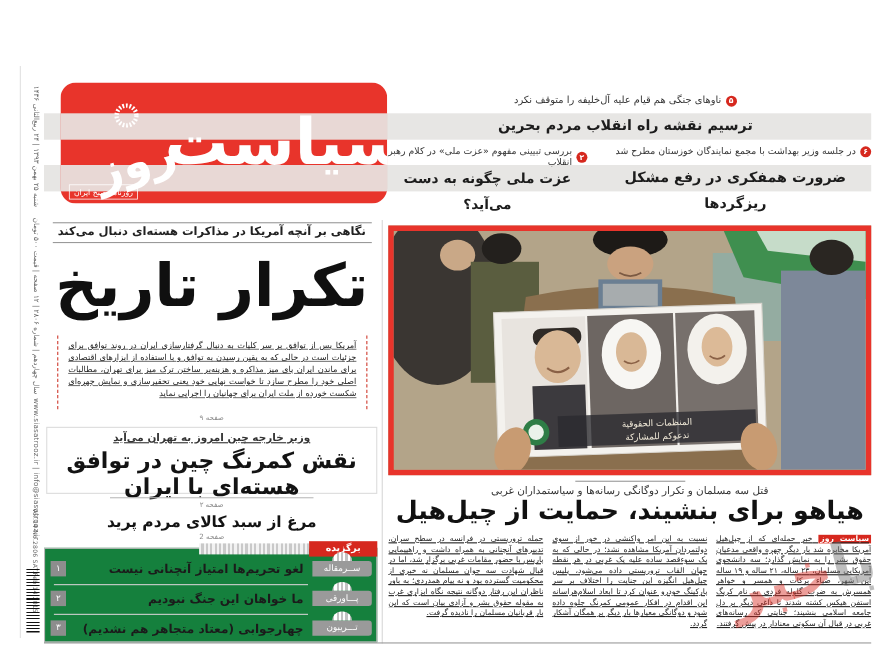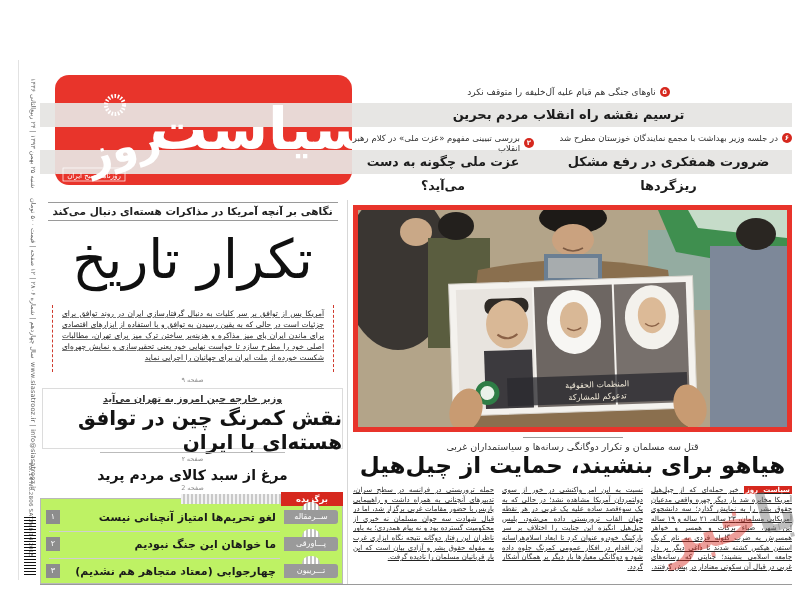--- a/index.html
+++ b/index.html
@@ -29,33 +29,33 @@
     background:#d6281e; color:#fff; font-size:7px; line-height:10px; text-align:center;
     margin-left:4px; flex:0 0 auto; font-weight:bold; }
   .strip-headline { z-index:3; font-weight:bold; font-size:13px; color:#1c1c1c;
     text-align:center; line-height:24px; }
 
   
   .vdivider { left:347px; top:200px; width:1px; height:385px; background:#d7d7d7; }
   .hrule { height:1px; background:#9a9a9a; }
   .story-kicker { font-size:10.5px; font-weight:bold; color:#222; text-align:center; }
   .kicker-underline { text-decoration:underline; text-decoration-thickness:.5px; font-weight:bold; }
-  .main-headline { font-size:54px; font-weight:normal; color:#101010; text-align:center;
+  .main-headline { font-size:54px; font-weight:bold; color:#101010; text-align:center;
     letter-spacing:-1px; }
   .lead-box { border-left:1px dashed #cf3a2e; border-right:1px dashed #cf3a2e;
     padding:3px 9px; font-size:7.5px; line-height:11px; color:#222; text-align:justify;
     text-decoration:underline; text-decoration-color:#777; text-decoration-thickness:.5px; }
   .pageref { font-size:6.5px; color:#8a8a8a; text-align:center; }
   .boxed { border:1px solid #dcdcdc; }
   .h2 { font-size:20px; font-weight:bold; color:#131313; text-align:center; }
   .h3 { font-size:14px; font-weight:bold; color:#131313; text-align:center; }
   .kick2 { font-size:9px; color:#333; text-align:center; }
 
   
-  .selected { left:40px; top:498px; width:303px; height:86px; border:1px solid #b9b9b9; background:#bef264; }
+  .selected { left:40px; top:498px; width:303px; height:86px; border:1px solid #b9b9b9; background:#15803d; }
   .sel-tab { position:absolute; top:-7px; right:-1px; width:62px; height:14px; background:#d6281e;
     color:#fff; font-size:8.5px; font-weight:bold; text-align:center; line-height:14px; }
   .sel-stripes { position:absolute; top:-5px; right:61px; width:100px; height:10px;
     background:repeating-linear-gradient(to left,#c9c9c9 0 2px,#f2f2f2 2px 4px); }
   .sel-row { position:absolute; right:0; left:0; height:24px; display:flex; align-items:center; }
   .sel-label { width:54px; flex:0 0 auto; background:#9a9a9a; color:#fff; font-size:8px;
     text-align:center; border-radius:0 3px 3px 0; line-height:14px; height:14px; margin-right:4px;
     position:relative; }
   .sel-label::before { content:""; position:absolute; top:-8px; left:50%; margin-left:-9px;
     width:18px; height:8px; border-radius:9px 9px 0 0;
@@ -136,21 +136,21 @@
 
   <div class="abs hrule" style="left:48px; top:202px; width:290px;"></div>
   <div class="abs story-kicker" style="left:40px; top:205px; width:305px;">نگاهی بر آنچه آمریکا در مذاکرات هسته‌ای دنبال می‌کند</div>
   <div class="abs hrule" style="left:48px; top:220px; width:290px;"></div>
   <div class="abs main-headline" style="left:40px; top:228px; width:305px;">تکرار تاریخ</div>
   <div class="abs lead-box" style="left:52px; top:305px; width:282px; height:67px;">آمریکا پس از توافق بر سر کلیات به دنبال گرفتارسازی ایران در روند توافق برای جزئیات است در حالی که به یقین رسیدن به توافق و با استفاده از ابزارهای اقتصادی برای ماندن ایران پای میز مذاکره و هزینه‌بر ساختن ترک میز برای تهران، مطالبات اصلی خود را مطرح سازد تا خواست نهایی خود یعنی تحقیرسازی و نمایش چهره‌ای شکست خورده از ملت ایران برای جهانیان را اجرایی نماید</div>
   <div class="abs pageref" style="left:40px; top:376px; width:305px;">صفحه ۹</div>
 
   <div class="abs boxed" style="left:42px; top:388px; width:301px; height:61px;">
     <div class="kick2" style="margin-top:4px;text-align:center;"><span class="kicker-underline" style="font-size:9.5px;">وزیر خارجه چین امروز به تهران می‌آید</span></div>
-    <div class="h2" style="margin-top:2px;text-align:right;">نقش کمرنگ چین در توافق هسته‌ای با ایران</div>
+    <div class="h2" style="margin-top:2px;">نقش کمرنگ چین در توافق هسته‌ای با ایران</div>
     <div class="pageref" style="margin-top:1px;font-family:Liberation Serif, serif;">صفحه ۲</div>
   </div>
 
   <div class="abs hrule" style="left:100px; top:452px; width:185px; background:#bbb;"></div>
   <div class="abs h3" style="left:40px; top:467px; width:305px;">مرغ از سبد کالای مردم پرید</div>
   <div class="abs pageref" style="left:40px; top:484px; width:305px;">صفحه 2</div>
 
   <div class="abs selected">
     <div class="sel-stripes"></div>
     <div class="sel-tab">برگزیده</div>

